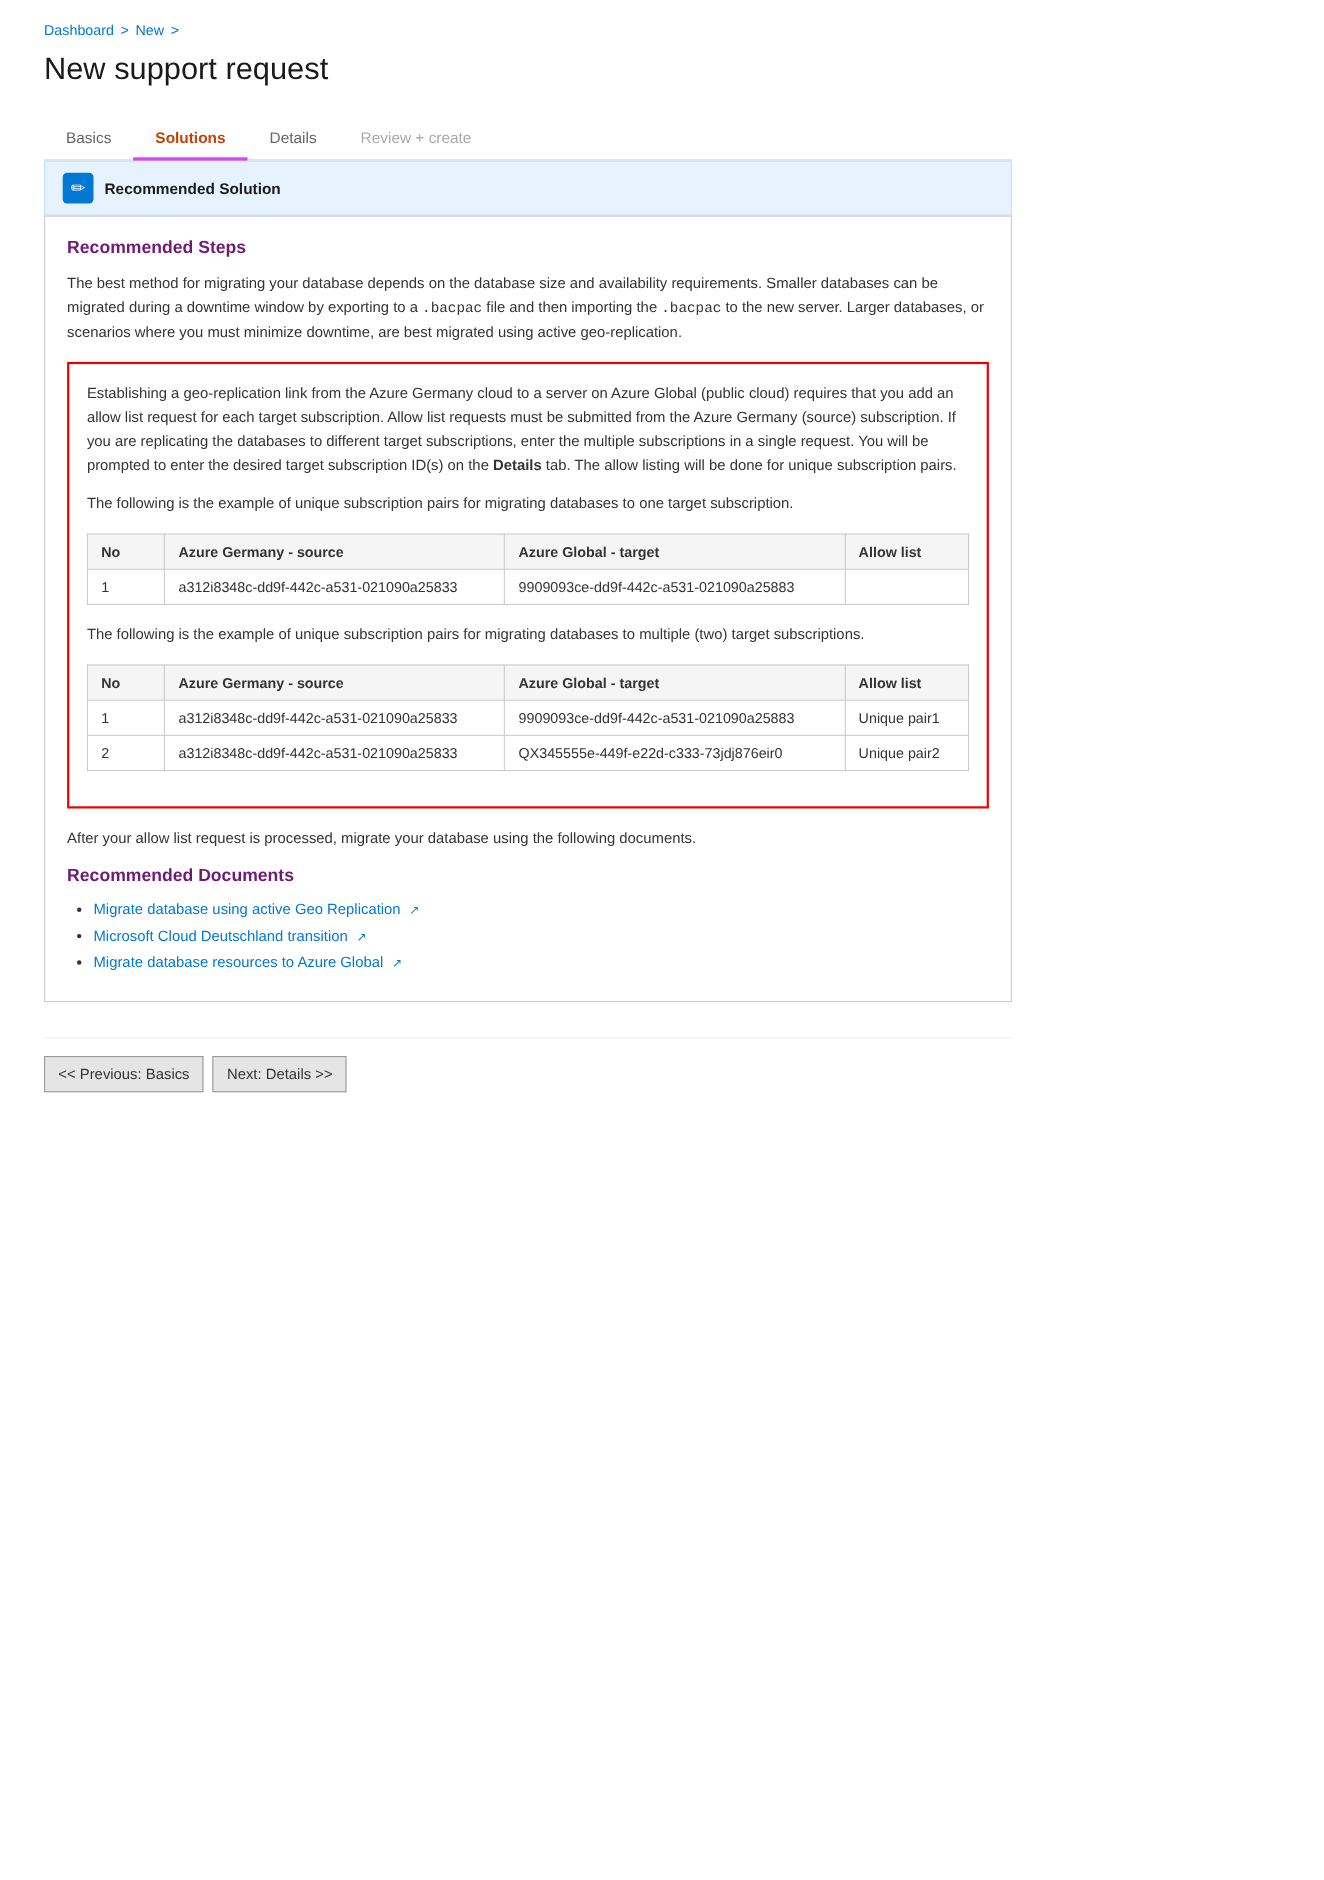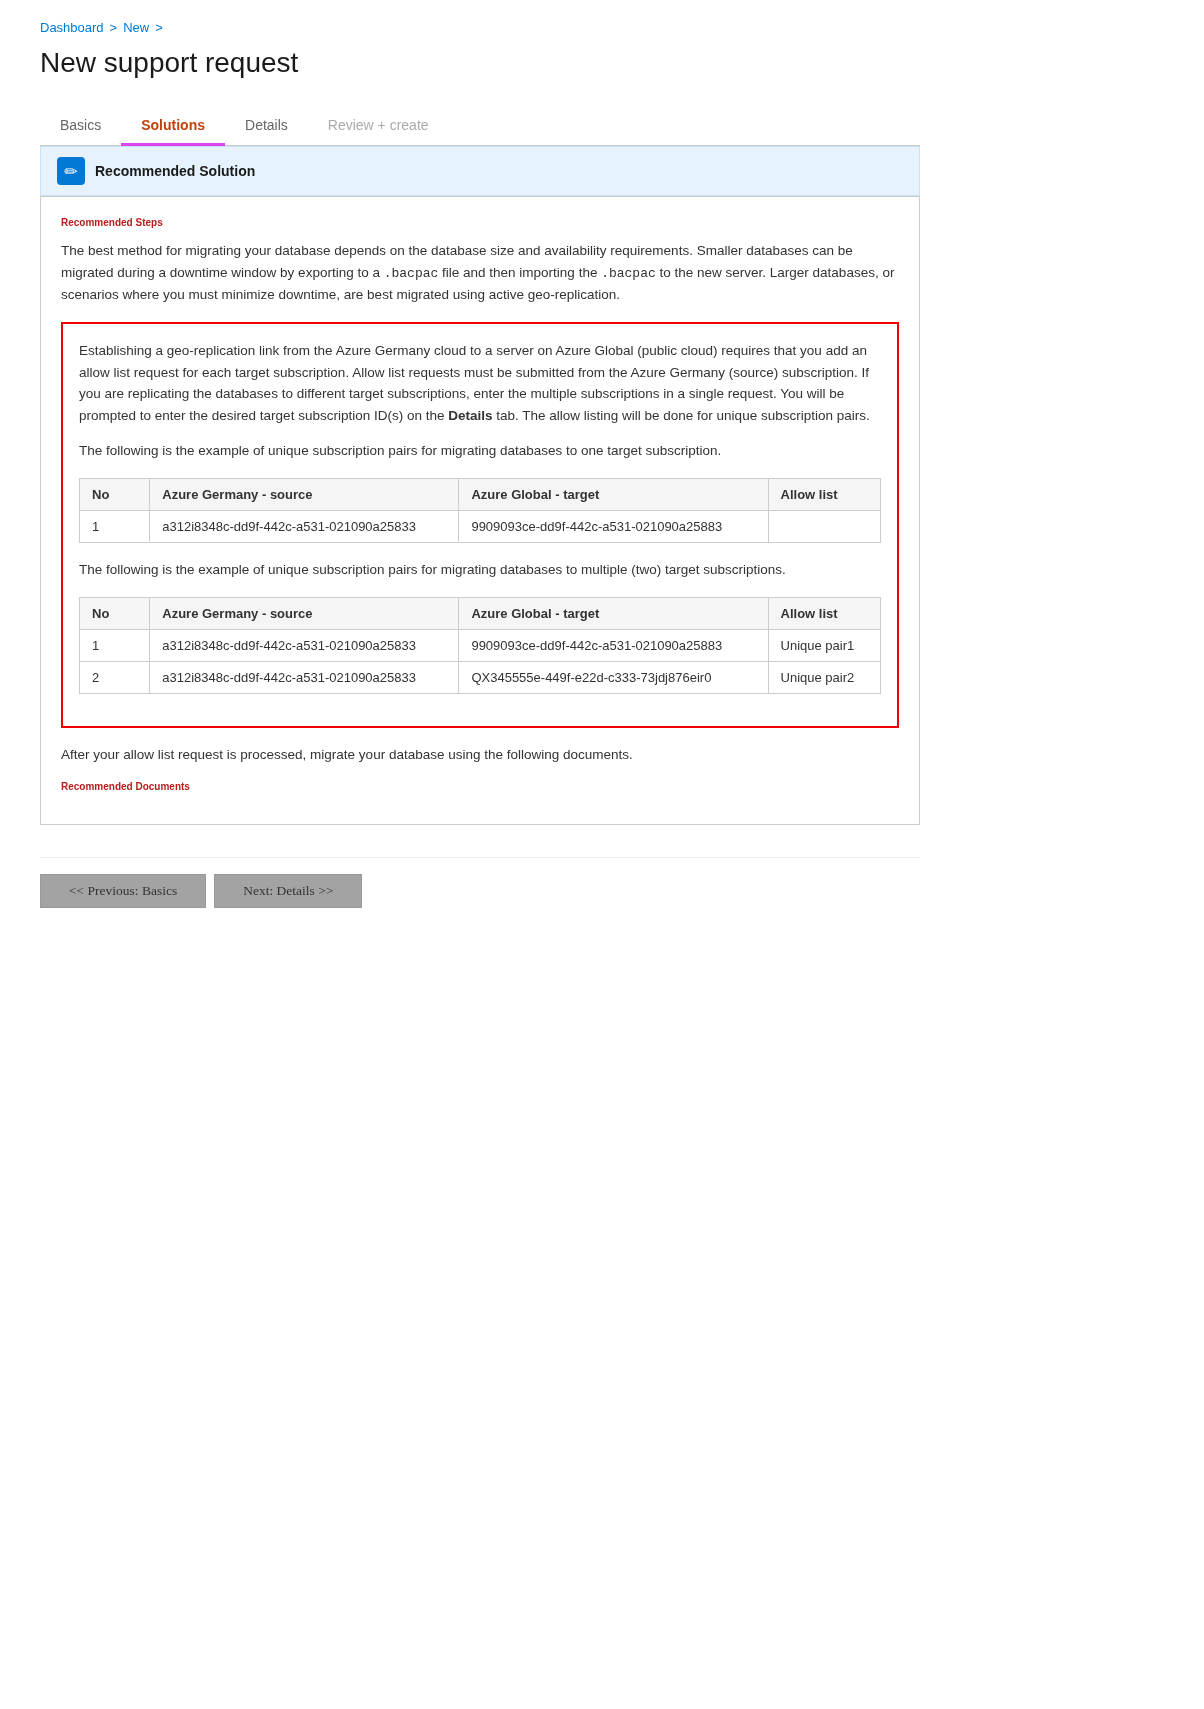--- a/index.html
+++ b/index.html
@@ -76,23 +76,23 @@
       font-size: 14px;
       font-weight: 600;
       color: #1a1a1a;
     }
     
     .content-card {
       border: 1px solid #ccc;
       padding: 20px 20px;
     }
     .section-heading {
-      font-size: 10px;
+      font-size: 16px;
       font-weight: 700;
-      color: #b91c1c;
+      color: #701a75;
       margin-bottom: 12px;
     }
     .body-text {
       font-size: 13.5px;
       line-height: 1.6;
       color: #333;
       margin-bottom: 16px;
     }
     code {
       font-family: 'Courier New', monospace;
@@ -155,27 +155,27 @@
     }
     
     .footer-actions {
       display: flex;
       gap: 8px;
       margin-top: 32px;
       padding-top: 16px;
       border-top: 1px solid #eee;
     }
     .btn {
-      padding: 8px 28px;
+      padding: 8px 12px;
       font-size: 13.5px;
       border: 1px solid #999;
-      background: #a3a3a3;
+      background: #e5e5e5;
       color: #333;
       cursor: pointer;
-      font-family: Liberation Serif, serif;
+      font-family: Liberation Sans, sans-serif;
     }
   </style>
 </head>
 <body>
 
 <div class="page-wrapper">
 
   <div class="breadcrumb">
     <a href="#">Dashboard</a>
     <span>&gt;</span>
@@ -256,20 +256,34 @@
             <td>Unique pair2</td>
           </tr>
         </tbody>
       </table>
     </div>
 
     <p class="body-text">After your allow list request is processed, migrate your database using the following documents.</p>
 
     <div class="docs-section">
       <div class="section-heading">Recommended Documents</div>
+      <ul class="doc-list">
+        <li>
+          <a href="#" class="doc-link">Migrate database using active Geo Replication</a>
+          <span class="external-icon">↗</span>
+        </li>
+        <li>
+          <a href="#" class="doc-link">Microsoft Cloud Deutschland transition</a>
+          <span class="external-icon">↗</span>
+        </li>
+        <li>
+          <a href="#" class="doc-link">Migrate database resources to Azure Global</a>
+          <span class="external-icon">↗</span>
+        </li>
+      </ul>
     </div>
 
   </div>
 
   <div class="footer-actions">
     <button class="btn">&lt;&lt; Previous: Basics</button>
     <button class="btn">Next: Details &gt;&gt;</button>
   </div>
 
 </div>

